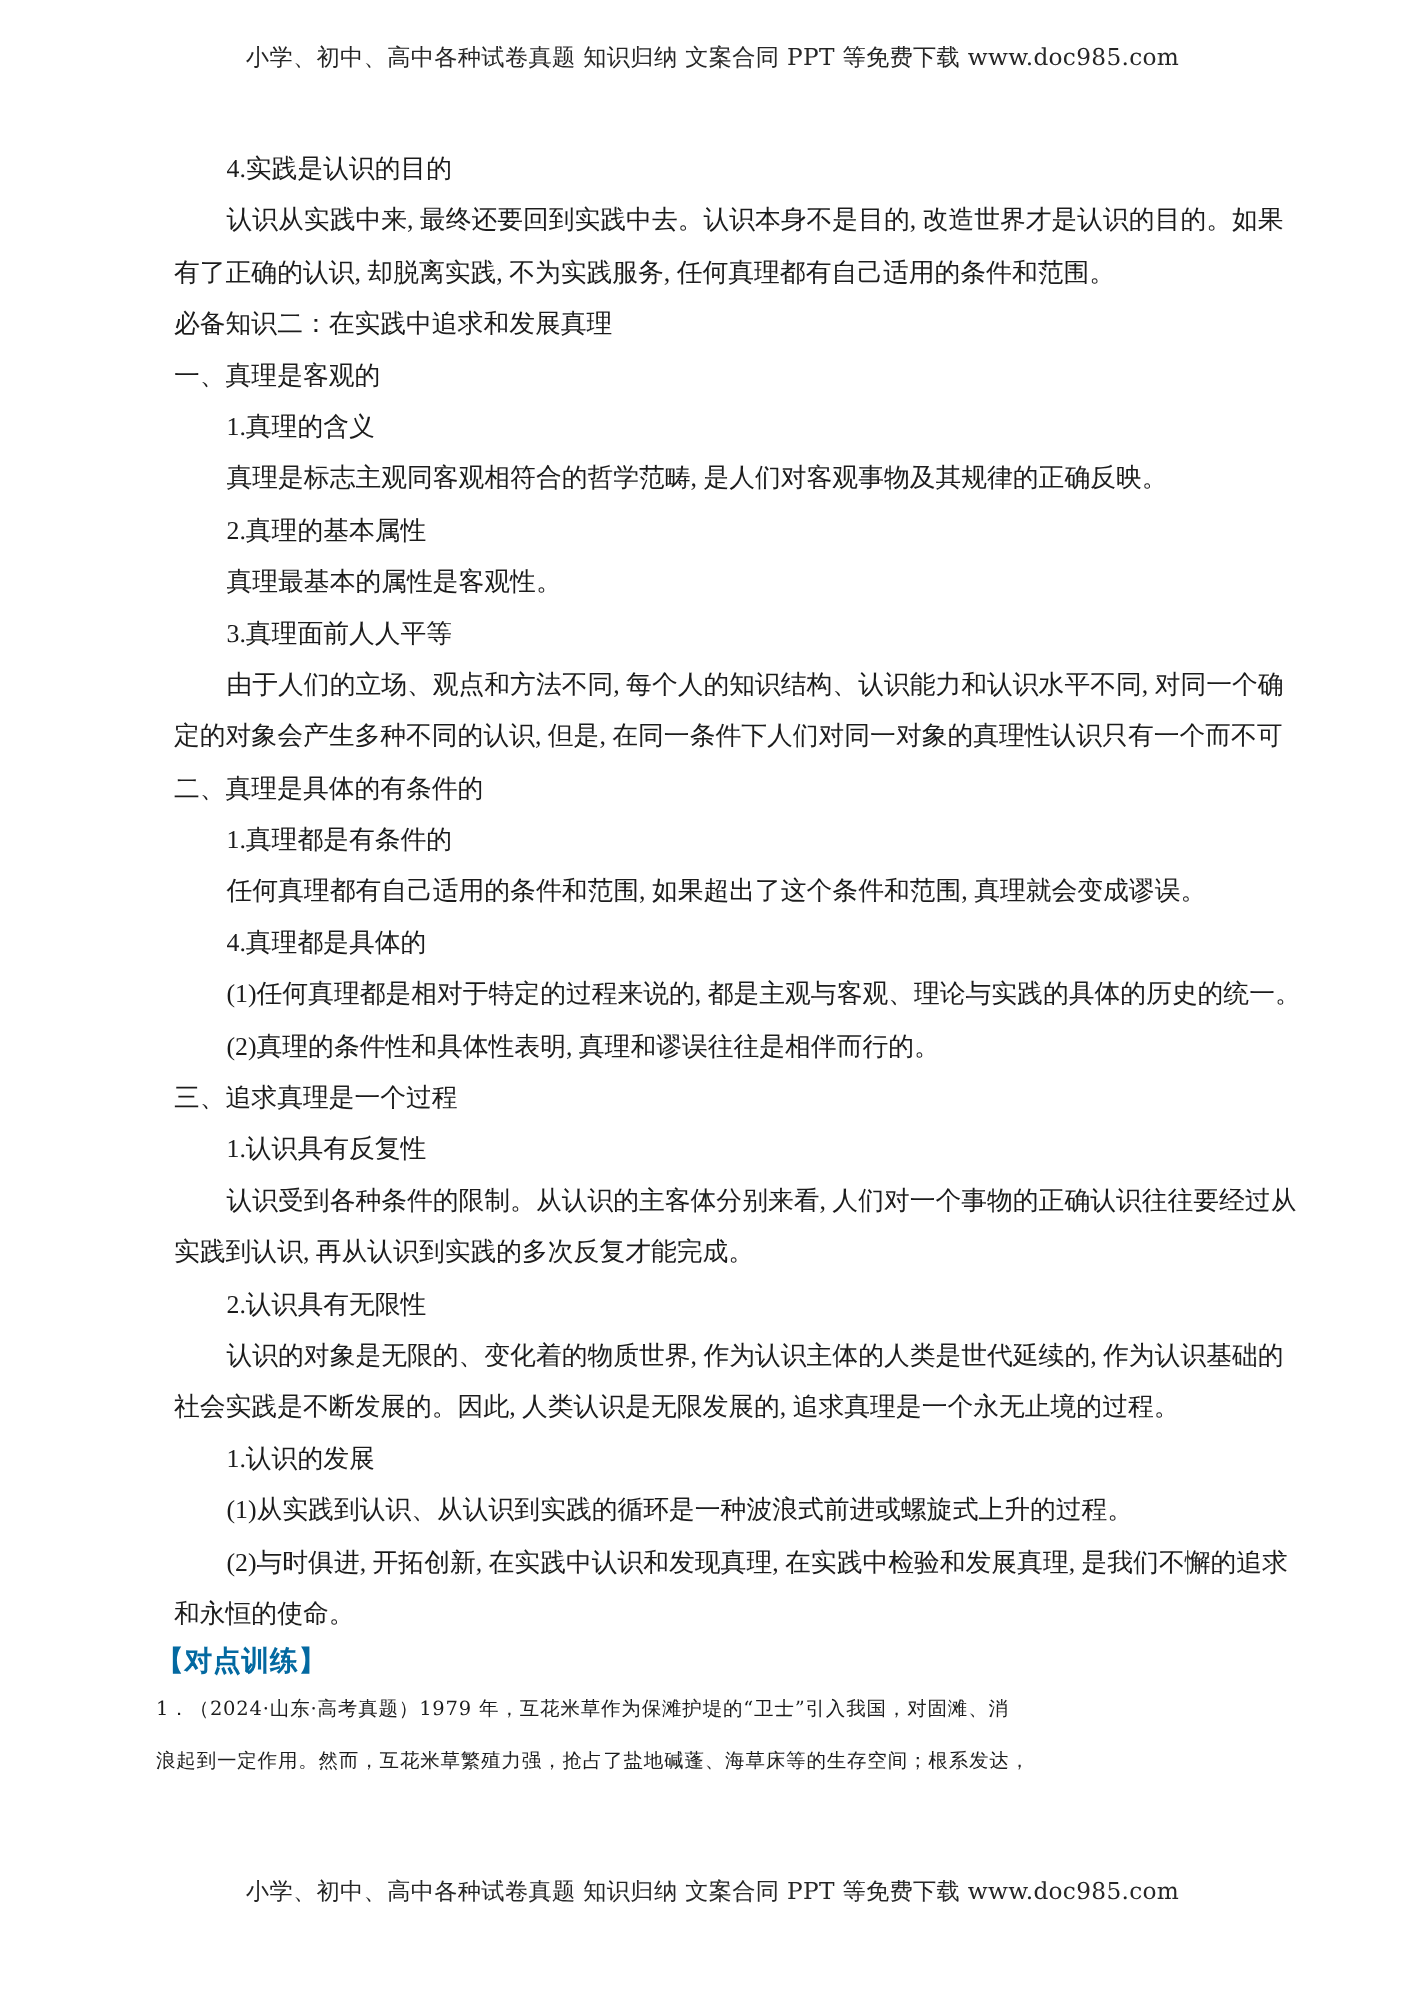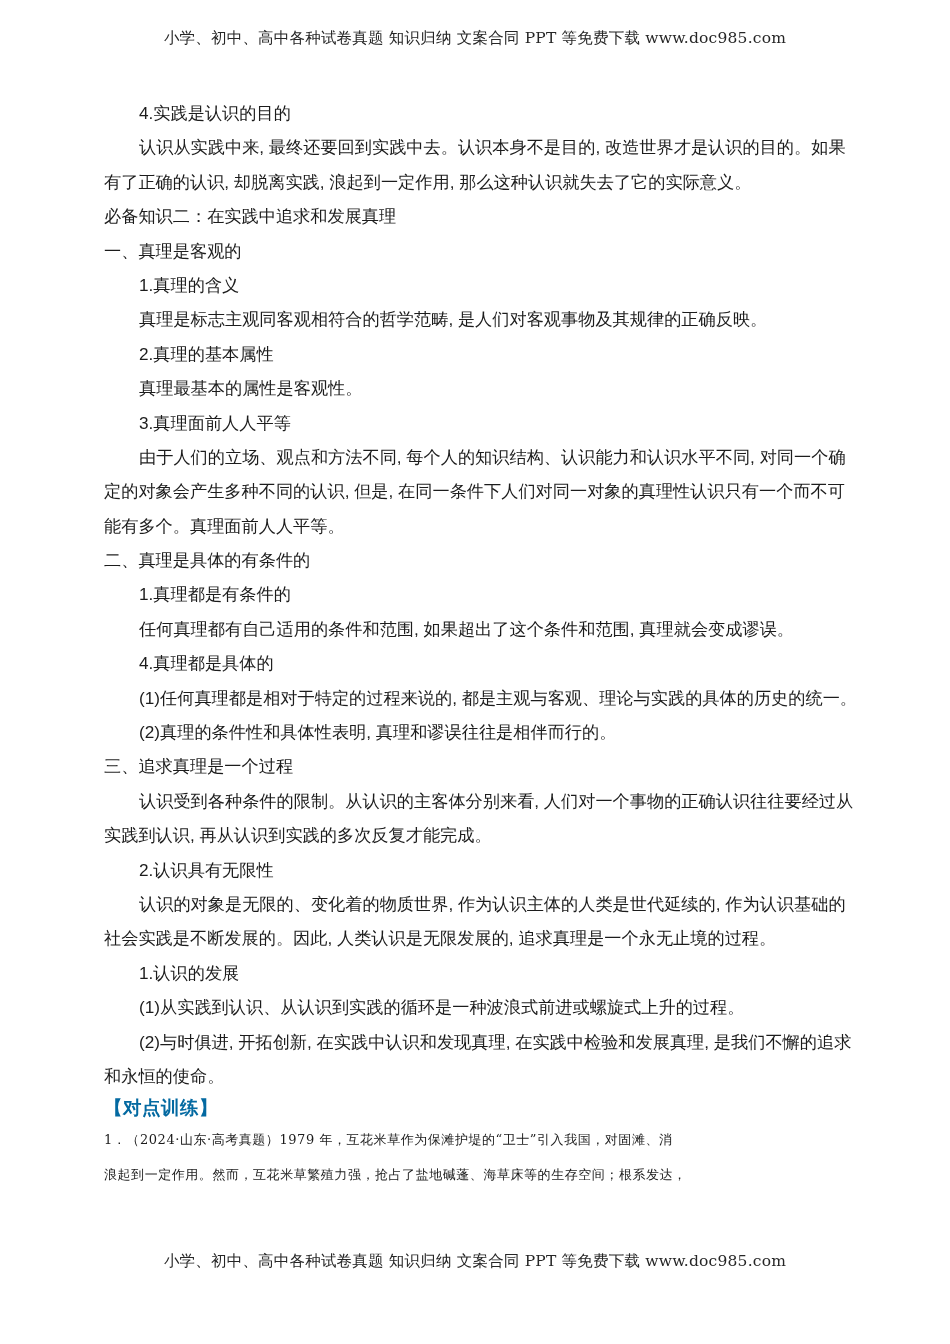--- a/index.html
+++ b/index.html
@@ -47,21 +47,22 @@
     top: 96px;
     width: 742px;
   }
 
   .line {
     font-size: 17.2px;
     line-height: 34.4px;
     height: 34.4px;
     color: #1c1c1c;
     white-space: nowrap;
-    font-family: Liberation Sans, sans-serif;
+    font-family: Liberation Serif, serif;
+    margin-left: 12px;
   }
 
   
   .ind0 { padding-left: 0; }
   .ind1 { padding-left: 35px; }
 
   
   .drill-head {
     font-size: 18.5px;
     line-height: 30px;
@@ -88,38 +89,38 @@
 <body>
 
 <div class="page">
 
   <div class="running-head">小学、初中、高中各种试卷真题 知识归纳 文案合同 PPT 等免费下载  www.doc985.com</div>
 
   <div class="body-col">
 
   <div class="line ind1">4.实践是认识的目的</div>
       <div class="line ind1">认识从实践中来, 最终还要回到实践中去。认识本身不是目的, 改造世界才是认识的目的。如果</div>
-      <div class="line ind0">有了正确的认识, 却脱离实践, 浪起到一定作用, 那么这种认识就失去了它的实际意义。</div>
+      <div class="line ind0">有了正确的认识, 却脱离实践, 不为实践服务, 任何真理都有自己适用的条件和范围。</div>
       <div class="line ind0">必备知识二：在实践中追求和发展真理</div>
       <div class="line ind0">一、真理是客观的</div>
       <div class="line ind1">1.真理的含义</div>
       <div class="line ind1">真理是标志主观同客观相符合的哲学范畴, 是人们对客观事物及其规律的正确反映。</div>
       <div class="line ind1">2.真理的基本属性</div>
       <div class="line ind1">真理最基本的属性是客观性。</div>
       <div class="line ind1">3.真理面前人人平等</div>
       <div class="line ind1">由于人们的立场、观点和方法不同, 每个人的知识结构、认识能力和认识水平不同, 对同一个确</div>
       <div class="line ind0">定的对象会产生多种不同的认识, 但是, 在同一条件下人们对同一对象的真理性认识只有一个而不可</div>
-      <div class="line ind0">能有多个。真理面前人人平等。</div>
       <div class="line ind0">二、真理是具体的有条件的</div>
       <div class="line ind1">1.真理都是有条件的</div>
       <div class="line ind1">任何真理都有自己适用的条件和范围, 如果超出了这个条件和范围, 真理就会变成谬误。</div>
       <div class="line ind1">4.真理都是具体的</div>
       <div class="line ind1">(1)任何真理都是相对于特定的过程来说的, 都是主观与客观、理论与实践的具体的历史的统一。</div>
       <div class="line ind1">(2)真理的条件性和具体性表明, 真理和谬误往往是相伴而行的。</div>
       <div class="line ind0">三、追求真理是一个过程</div>
+      <div class="line ind1">1.认识具有反复性</div>
       <div class="line ind1">认识受到各种条件的限制。从认识的主客体分别来看, 人们对一个事物的正确认识往往要经过从</div>
       <div class="line ind0">实践到认识, 再从认识到实践的多次反复才能完成。</div>
       <div class="line ind1">2.认识具有无限性</div>
       <div class="line ind1">认识的对象是无限的、变化着的物质世界, 作为认识主体的人类是世代延续的, 作为认识基础的</div>
       <div class="line ind0">社会实践是不断发展的。因此, 人类认识是无限发展的, 追求真理是一个永无止境的过程。</div>
       <div class="line ind1">1.认识的发展</div>
       <div class="line ind1">(1)从实践到认识、从认识到实践的循环是一种波浪式前进或螺旋式上升的过程。</div>
       <div class="line ind1">(2)与时俱进, 开拓创新, 在实践中认识和发现真理, 在实践中检验和发展真理, 是我们不懈的追求</div>
       <div class="line ind0">和永恒的使命。</div>
       <div class="drill-head">【对点训练】</div>

